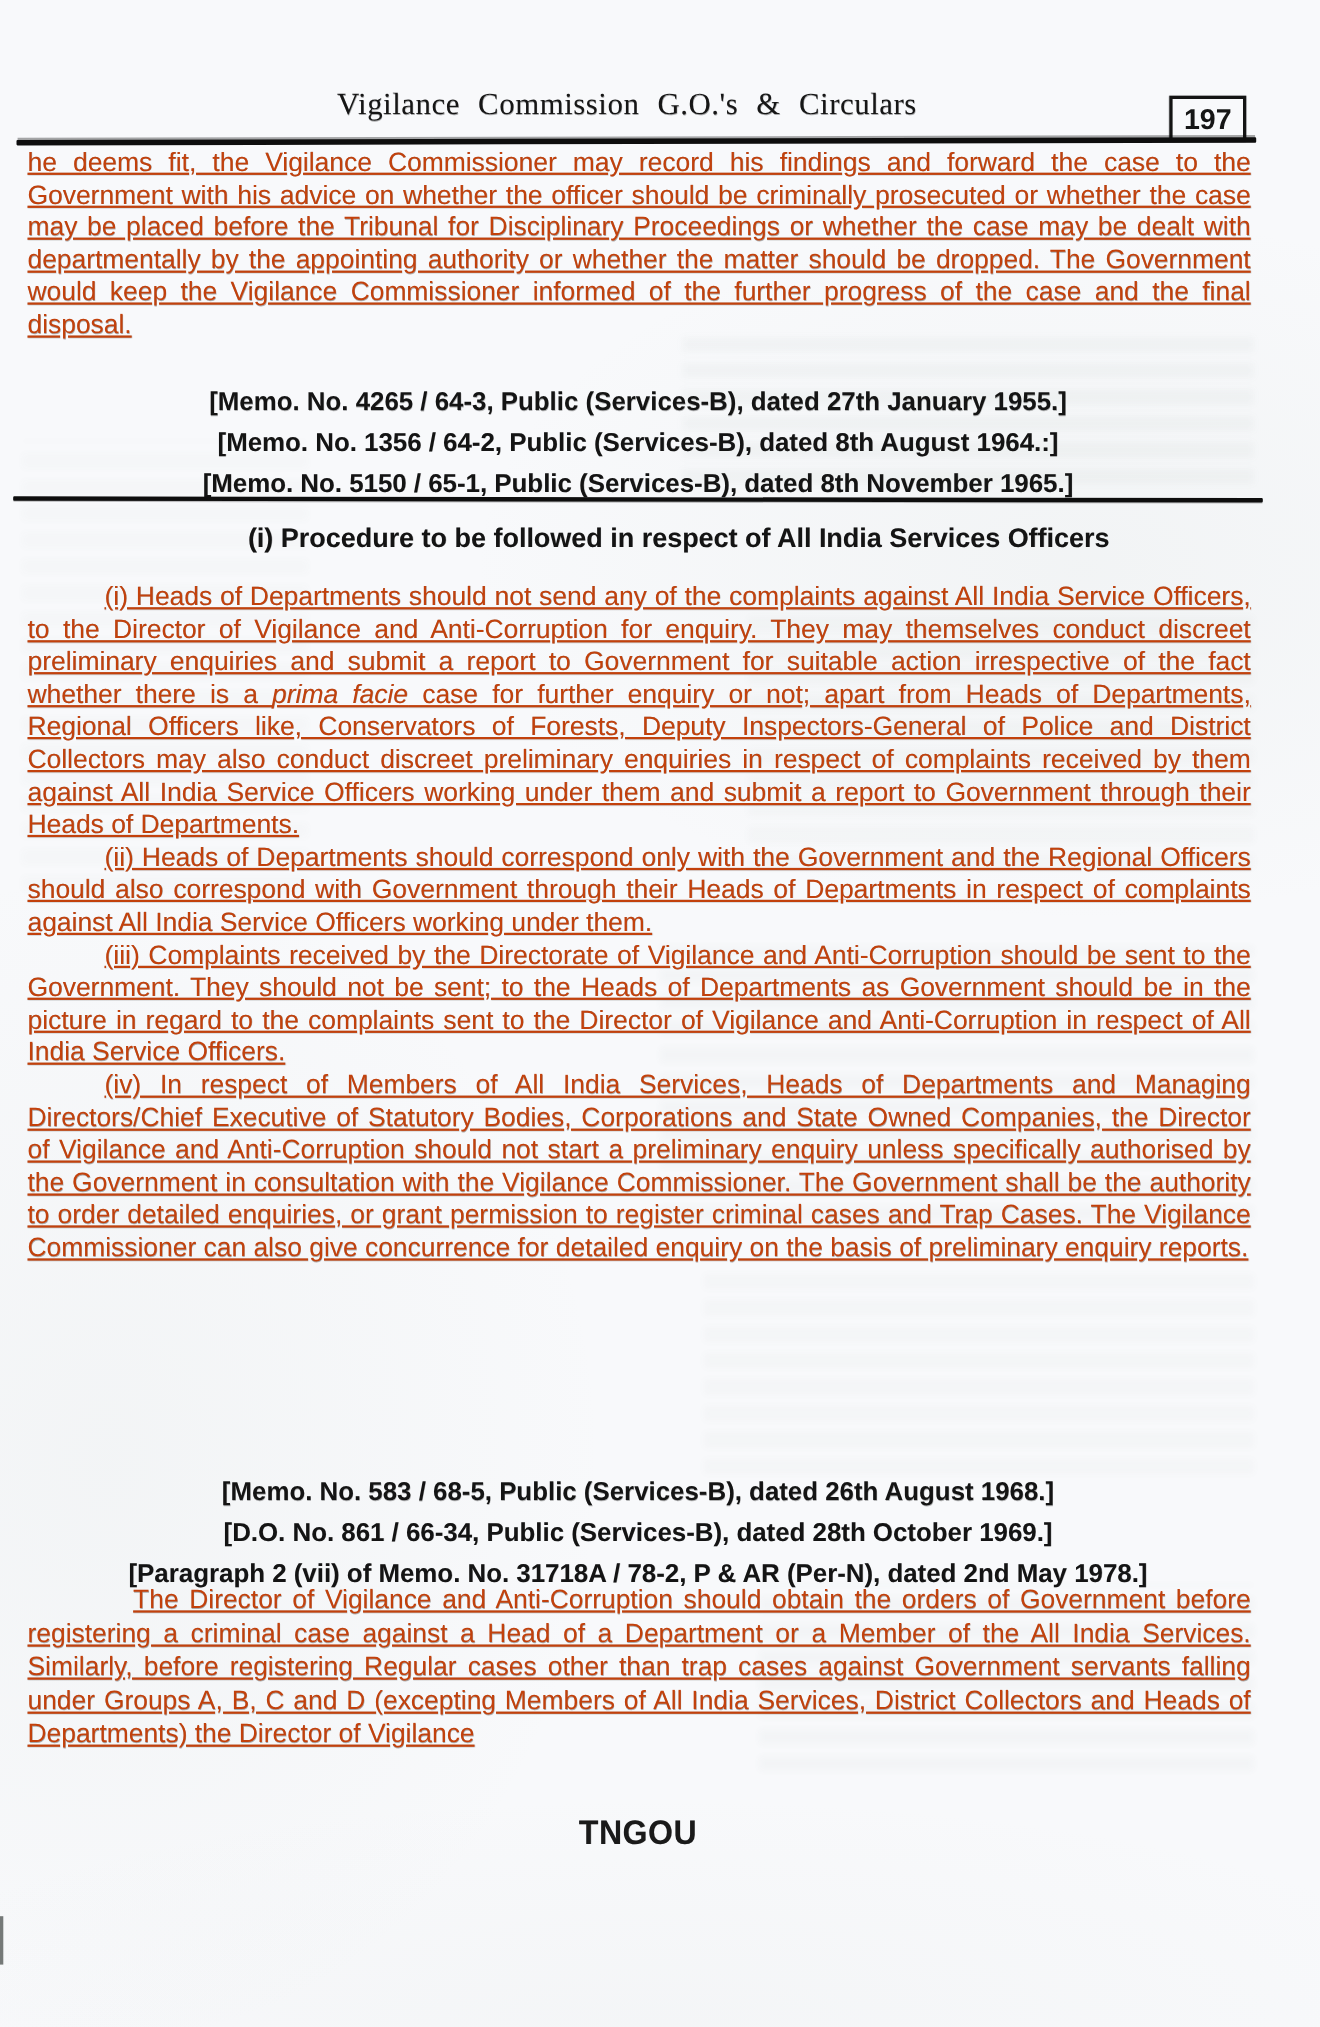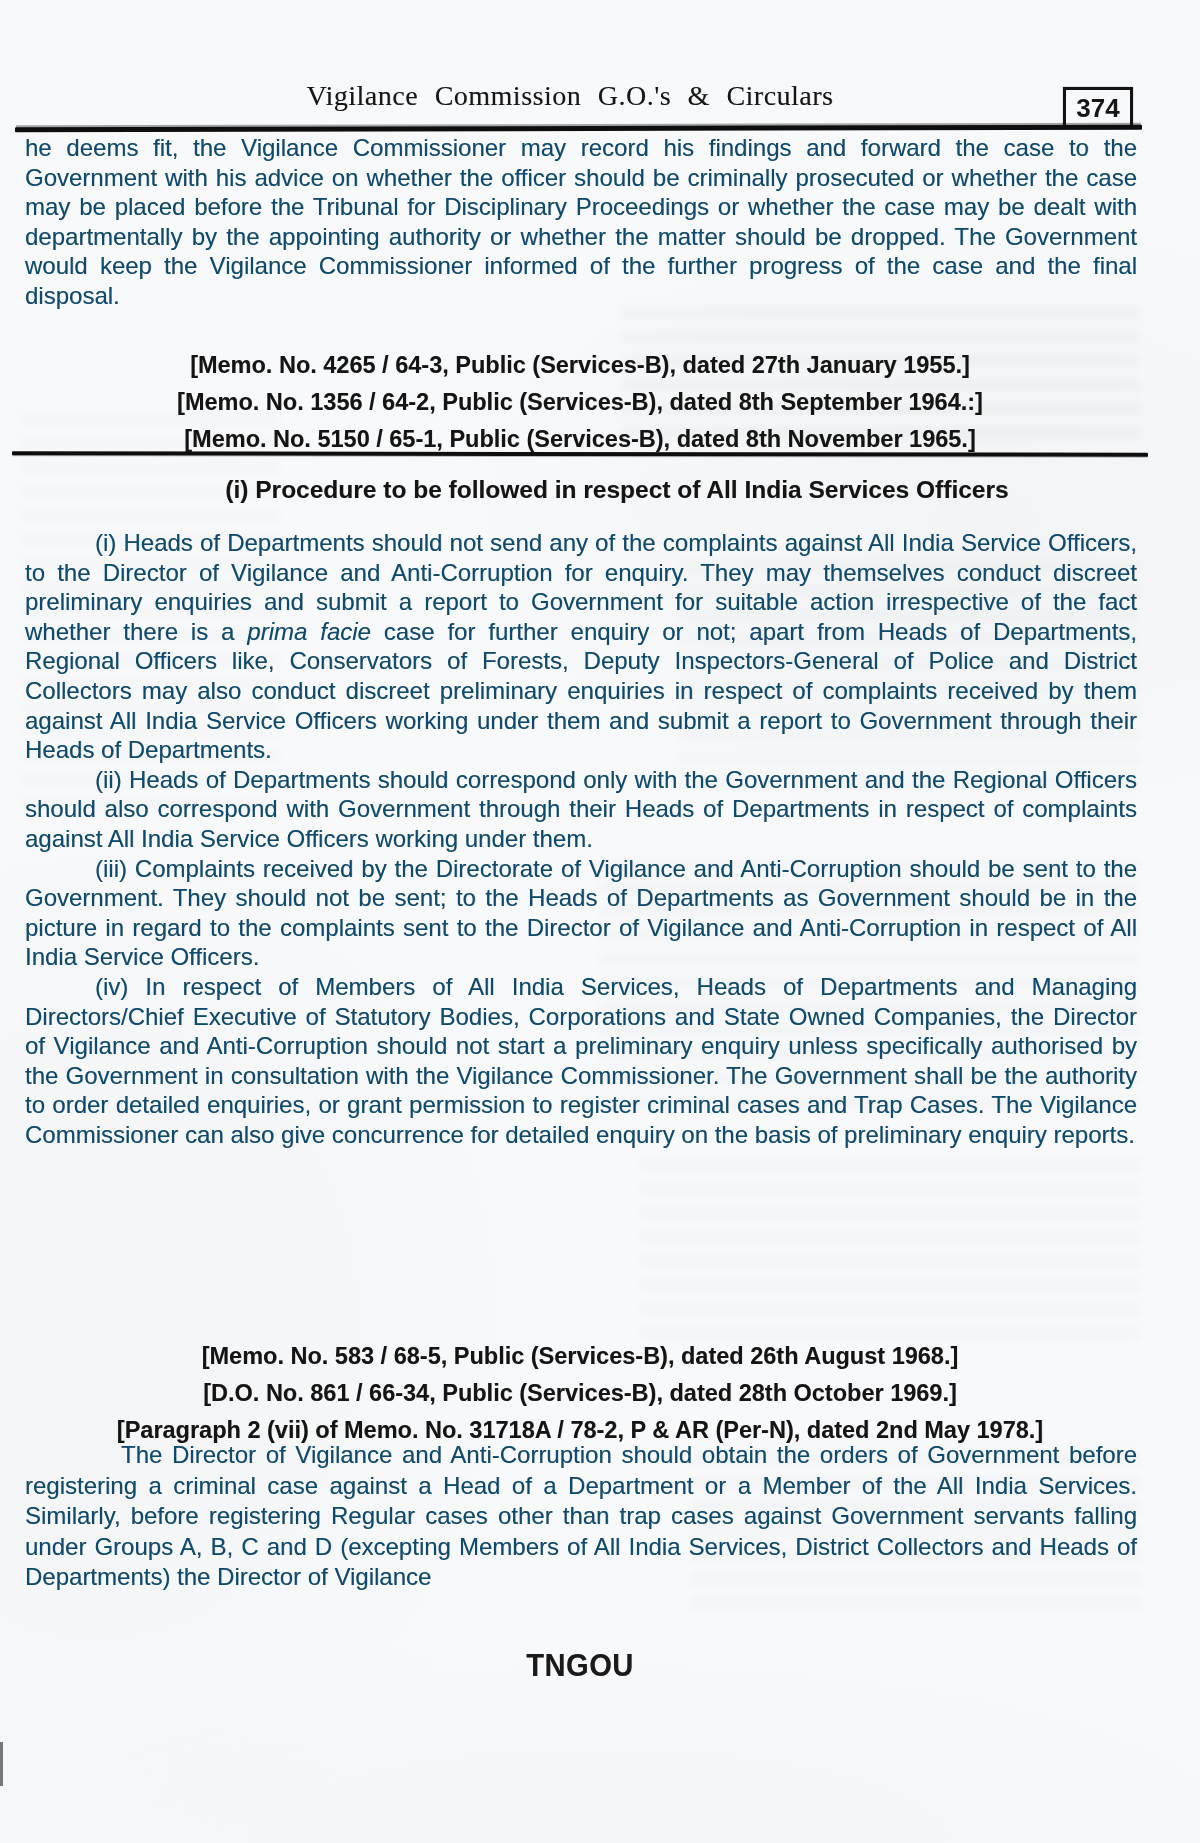--- a/index.html
+++ b/index.html
@@ -48,22 +48,23 @@
     top: 452px; left: 12px; width: 1136px; height: 4px;
     transform: rotate(0.08deg);
     box-shadow: 0 1px 0 rgba(10,10,10,0.25);
   }
 
   
   .body-text {
     font-size: 24px;
     line-height: 29.6px;
     text-align: justify;
-    color: #0c4a6e;
+    color: #c2410c;
     text-shadow: 0.35px 0.35px 0.55px rgba(25,25,25,0.34);
+    text-decoration: underline;
   }
   .intro-para { position: absolute; top: 133px; left: 25px; width: 1112px; }
   .closing-para { position: absolute; top: 1440px; left: 25px; width: 1112px; text-indent: 96px; line-height: 30.6px; }
 
   .memo-block { position: absolute; left: 0; width: 1160px; }
   .memo-block-1 { top: 347px; }
   .memo-block-2 { top: 1338px; }
   .memo-line {
     text-align: center;
     font-weight: bold;
@@ -132,29 +133,29 @@
   <div class="ghost ghost-stripes ghost-a"></div>
   <div class="ghost ghost-stripes ghost-b"></div>
   <div class="ghost ghost-stripes ghost-c"></div>
   <div class="ghost ghost-stripes ghost-d"></div>
   <div class="ghost ghost-stripes ghost-e"></div>
   <div class="ghost ghost-stripes ghost-f"></div>
   <div class="edge-mark"></div>
 
   <div class="page-title">Vigilance Commission G.O.'s &amp; Circulars</div>
   <div class="page-number-box">
-    <span>374</span>
+    <span>197</span>
   </div>
   <div class="rule rule-header"></div>
 
   <p class="body-text intro-para" style="margin:0">he deems fit, the Vigilance Commissioner may record his findings and forward the case to the Government with his advice on whether the officer should be criminally prosecuted or whether the case may be placed before the Tribunal for Disciplinary Proceedings or whether the case may be dealt with departmentally by the appointing authority or whether the matter should be dropped. The Government would keep the Vigilance Commissioner informed of the further progress of the case and the final disposal.</p>
 
   <div class="memo-block memo-block-1">
     <div class="memo-line">[Memo. No. 4265 / 64-3, Public (Services-B), dated 27th January 1955.]</div>
-    <div class="memo-line">[Memo. No. 1356 / 64-2, Public (Services-B), dated 8th September 1964.:]</div>
+    <div class="memo-line">[Memo. No. 1356 / 64-2, Public (Services-B), dated 8th August 1964.:]</div>
     <div class="memo-line">[Memo. No. 5150 / 65-1, Public (Services-B), dated 8th November 1965.]</div>
   </div>
 
   <div class="rule rule-section"></div>
   <div class="section-heading">(i) Procedure to be followed in respect of All India Services Officers</div>
 
   <div class="items">
     <p class="body-text item" style="margin:0"><span>(i) Heads of Departments should not send any of the complaints against All India Service Officers, to the Director of Vigilance and Anti-Corruption for enquiry. They may themselves conduct discreet preliminary enquiries and submit a report to Government for suitable action irrespective of the fact whether there is a </span><span class="em-phrase">prima facie</span><span> case for further enquiry or not; apart from Heads of Departments, Regional Officers like, Conservators of Forests, Deputy Inspectors-General of Police and District Collectors may also conduct discreet preliminary enquiries in respect of complaints received by them against All India Service Officers working under them and submit a report to Government through their Heads of Departments.</span></p>
     <p class="body-text item" style="margin:0">(ii) Heads of Departments should correspond only with the Government and the Regional Officers should also correspond with Government through their Heads of Departments in respect of complaints against All India Service Officers working under them.</p>
     <p class="body-text item" style="margin:0">(iii) Complaints received by the Directorate of Vigilance and Anti-Corruption should be sent to the Government. They should not be sent; to the Heads of Departments as Government should be in the picture in regard to the complaints sent to the Director of Vigilance and Anti-Corruption in respect of All India Service Officers.</p>

